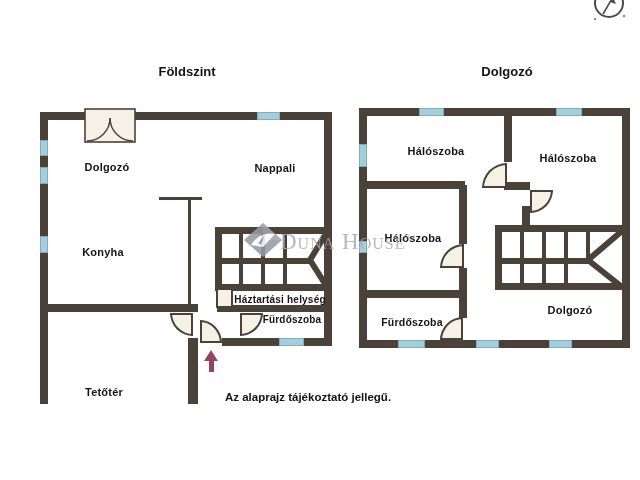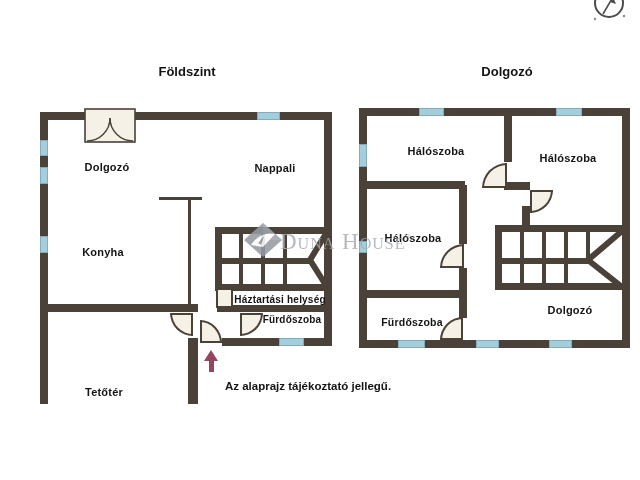--- a/index.html
+++ b/index.html
@@ -167,15 +167,15 @@
   <div id="watermark">
     <svg width="38" height="34" viewBox="0 0 38 34" style="opacity:.88;">
       <polygon points="19,0 38,17 19,34 0,17" fill="#969ba3"></polygon>
       <polygon points="19,0 38,17 19,17" fill="#a6abb2" opacity="0.6"></polygon>
       <path d="M7,22 C13,12 24,9 31,11 L19,24 Z" fill="#ffffff"></path>
       <path d="M14,20 L20,13 L17,22 Z" fill="#969ba3"></path>
     </svg>
     <div class="wm-text"><span>Duna House</span><sup>®</sup></div>
   </div>
 
-  <div class="disclaimer" style="left:296px;top:386px;">Az alaprajz tájékoztató jellegű.</div>
+  <div class="disclaimer" style="left:296px;top:397px;">Az alaprajz tájékoztató jellegű.</div>
 
 </div>
 
 </body></html>

